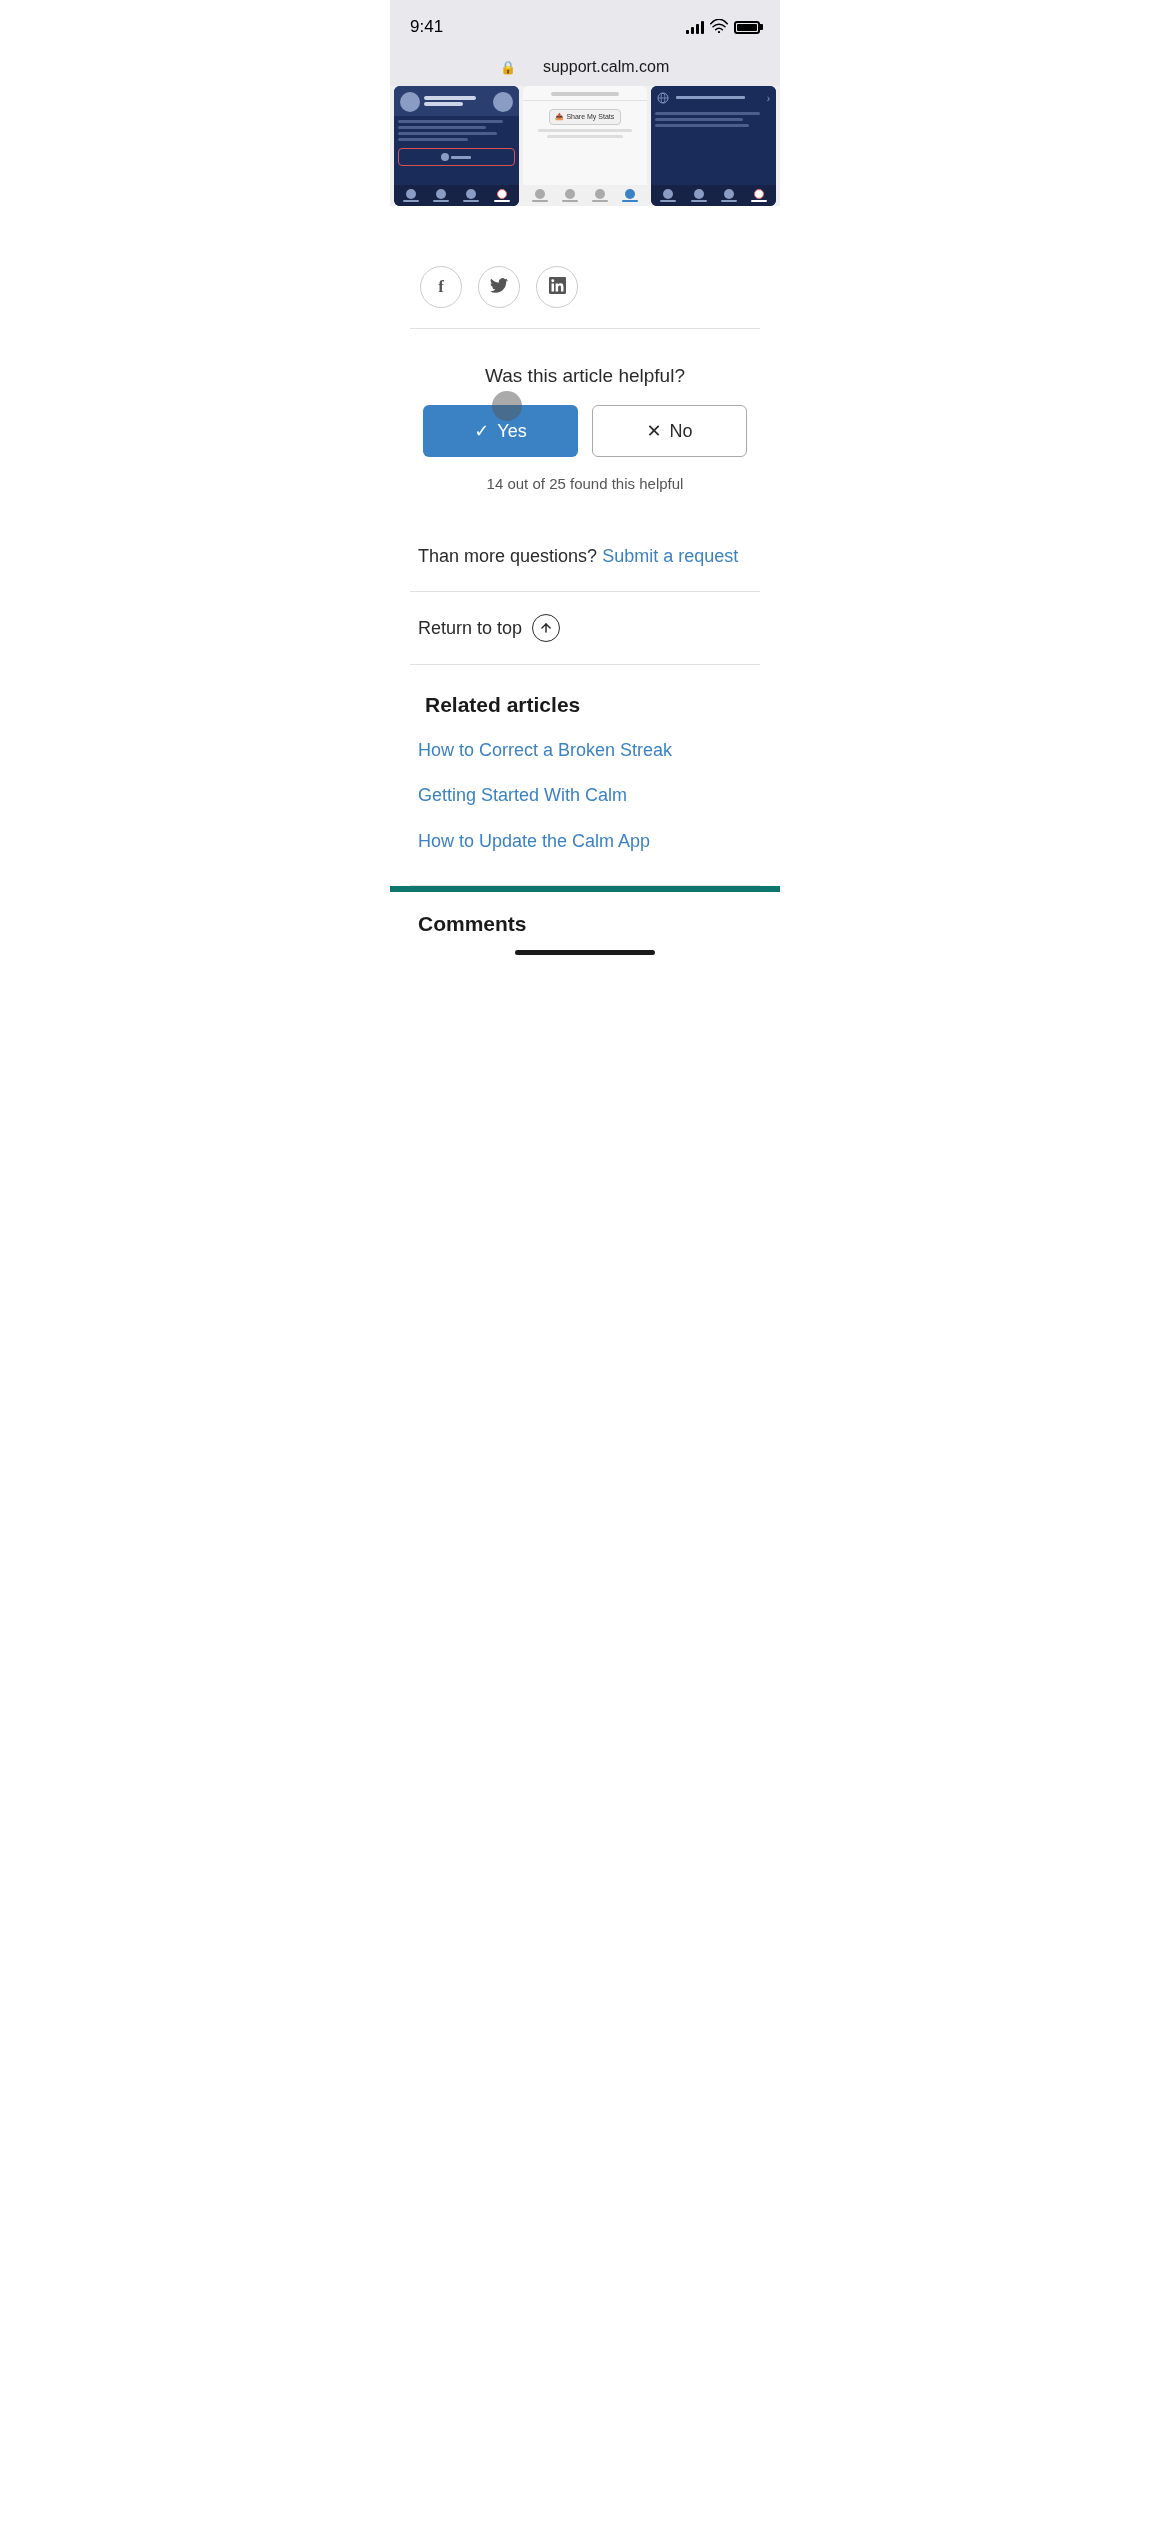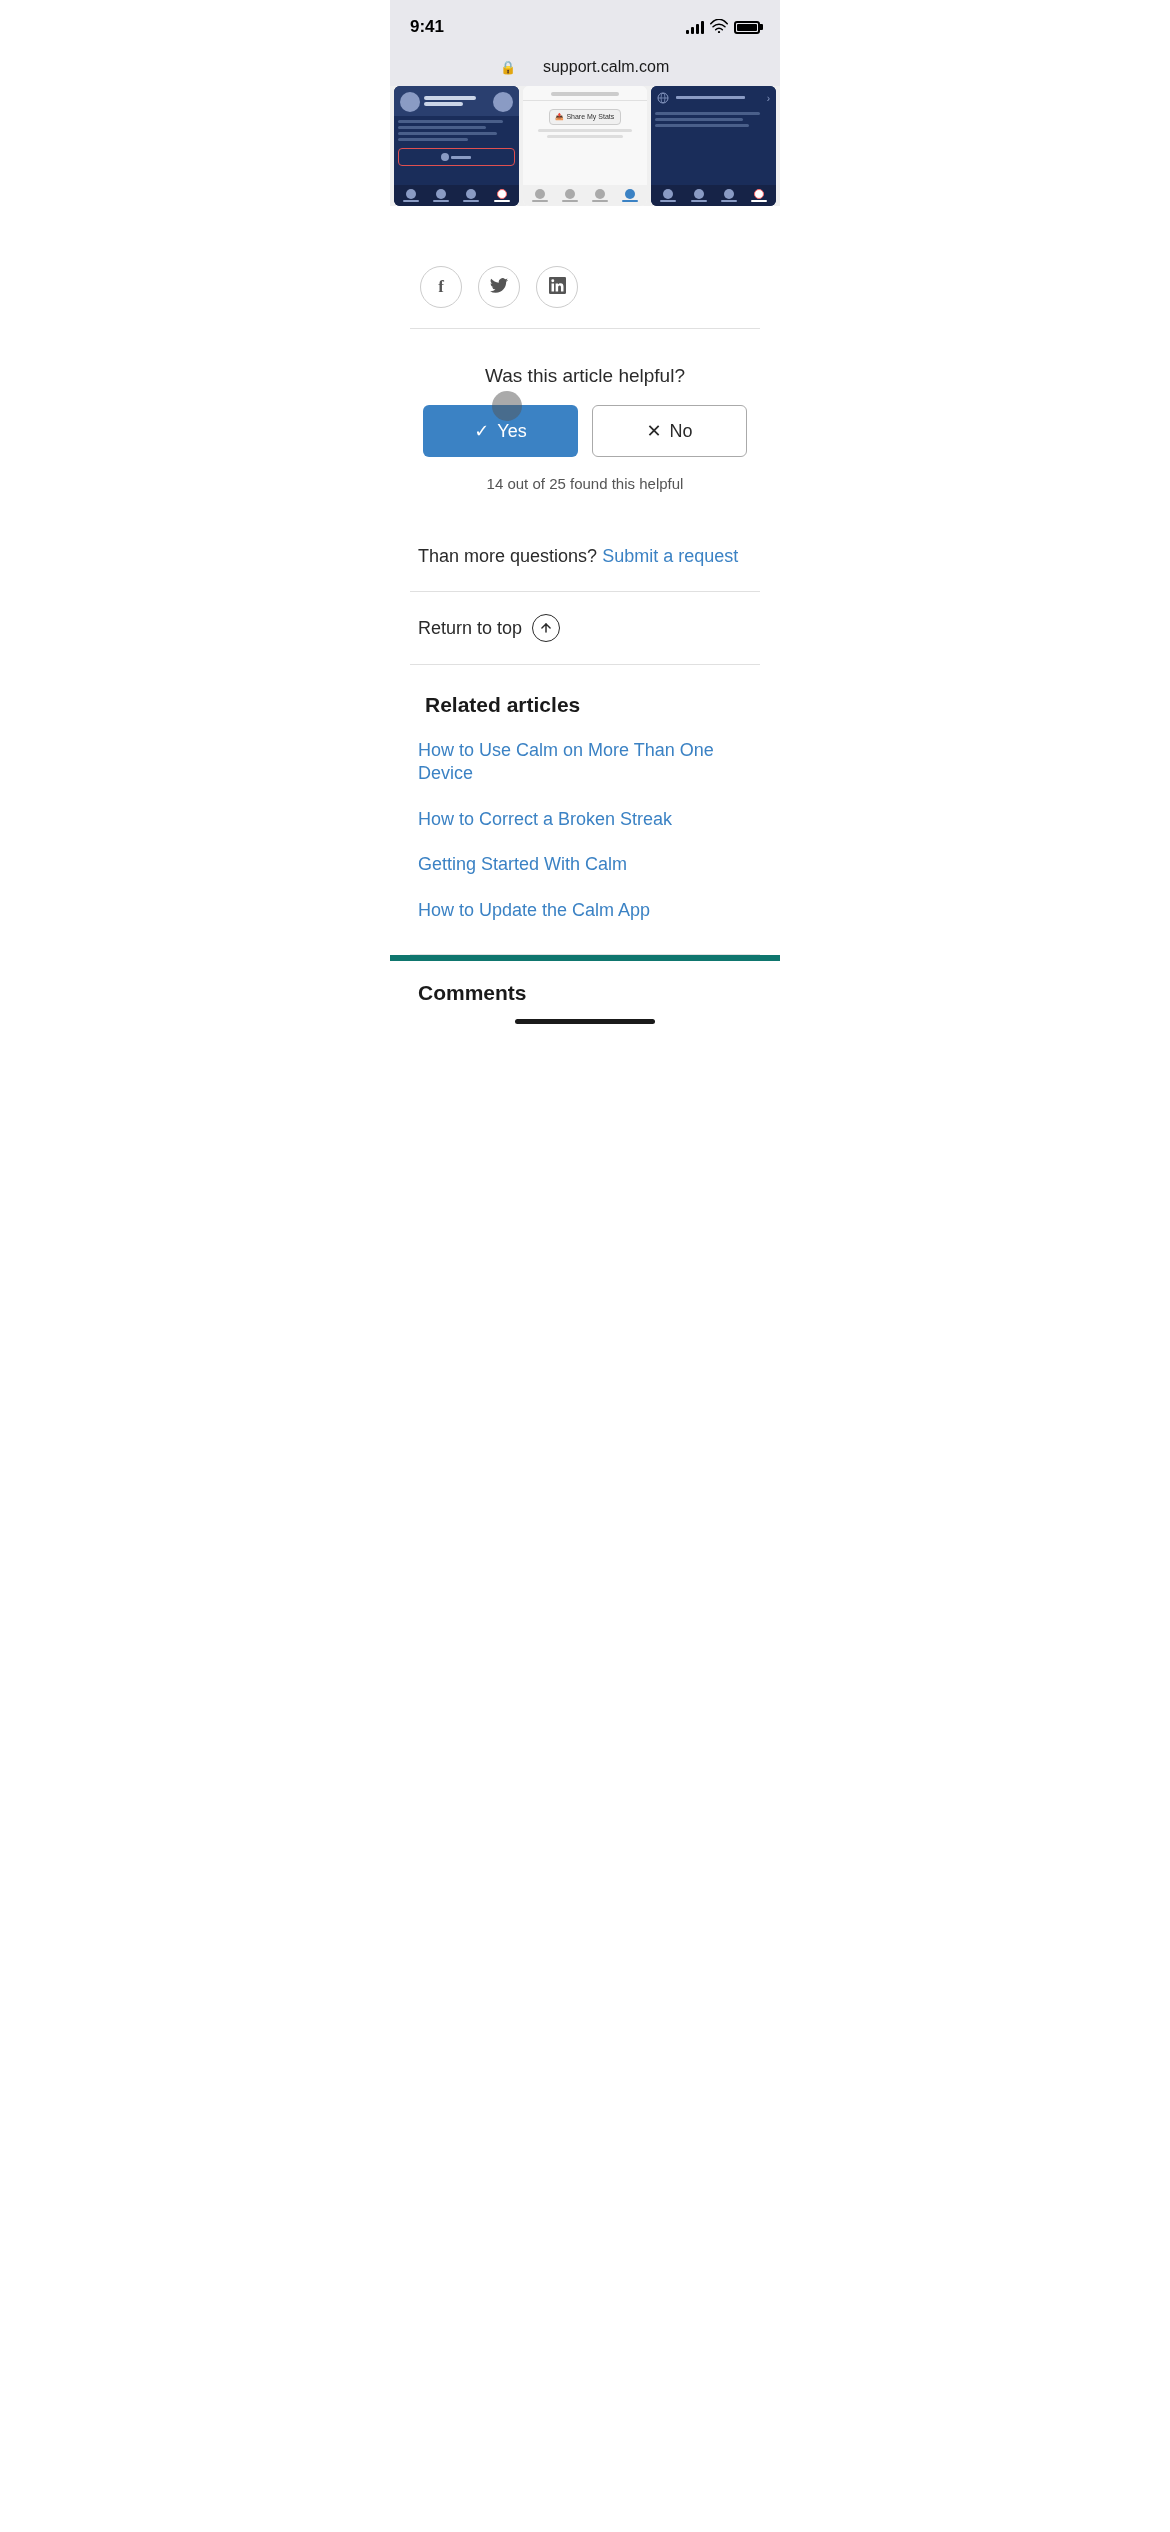--- a/index.html
+++ b/index.html
@@ -22,21 +22,21 @@
       background: #e8e8ed;
       display: flex;
       justify-content: space-between;
       align-items: center;
       padding: 14px 20px 10px;
       height: 50px;
     }
 
     .status-time {
       font-size: 17px;
-      font-weight: 700;
+      font-weight: 400;
       color: #000;
     }
 
     .status-icons {
       display: flex;
       align-items: center;
       gap: 6px;
     }
 
     .signal-bars {
@@ -634,23 +634,20 @@
       <polyline points="5 12 12 5 19 12"></polyline>
     </svg>
   </div>
 </div>
 
 <div class="divider"></div>
 
 <div class="related-section">
   <div class="related-title">Related articles</div>
   <a href="#" class="related-link">
-    <span>How to Use Calm on More Than One Device</span>
-  </a>
-  <a href="#" class="related-link">
     <span>How to Correct a Broken Streak</span>
   </a>
   <a href="#" class="related-link">
     <span>Getting Started With Calm</span>
   </a>
   <a href="#" class="related-link">
     <span>How to Update the Calm App</span>
   </a>
 </div>
 

